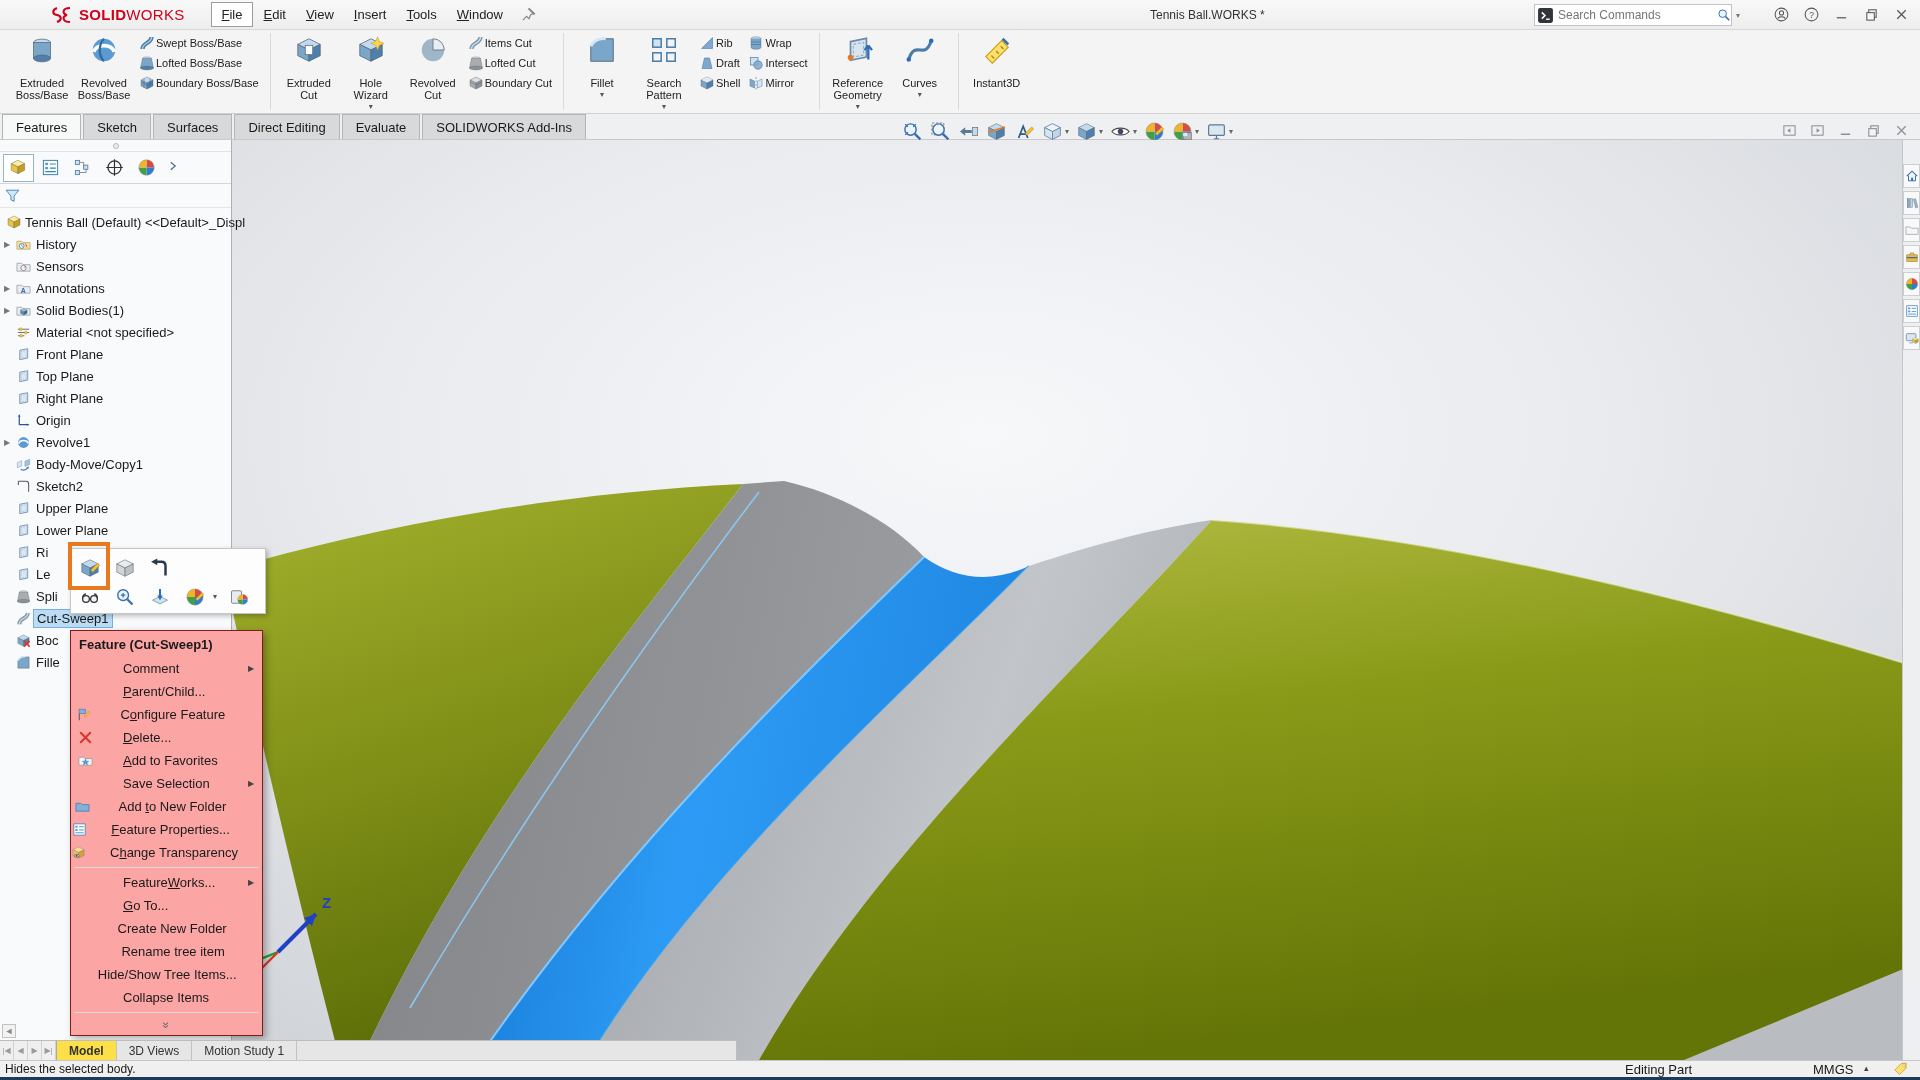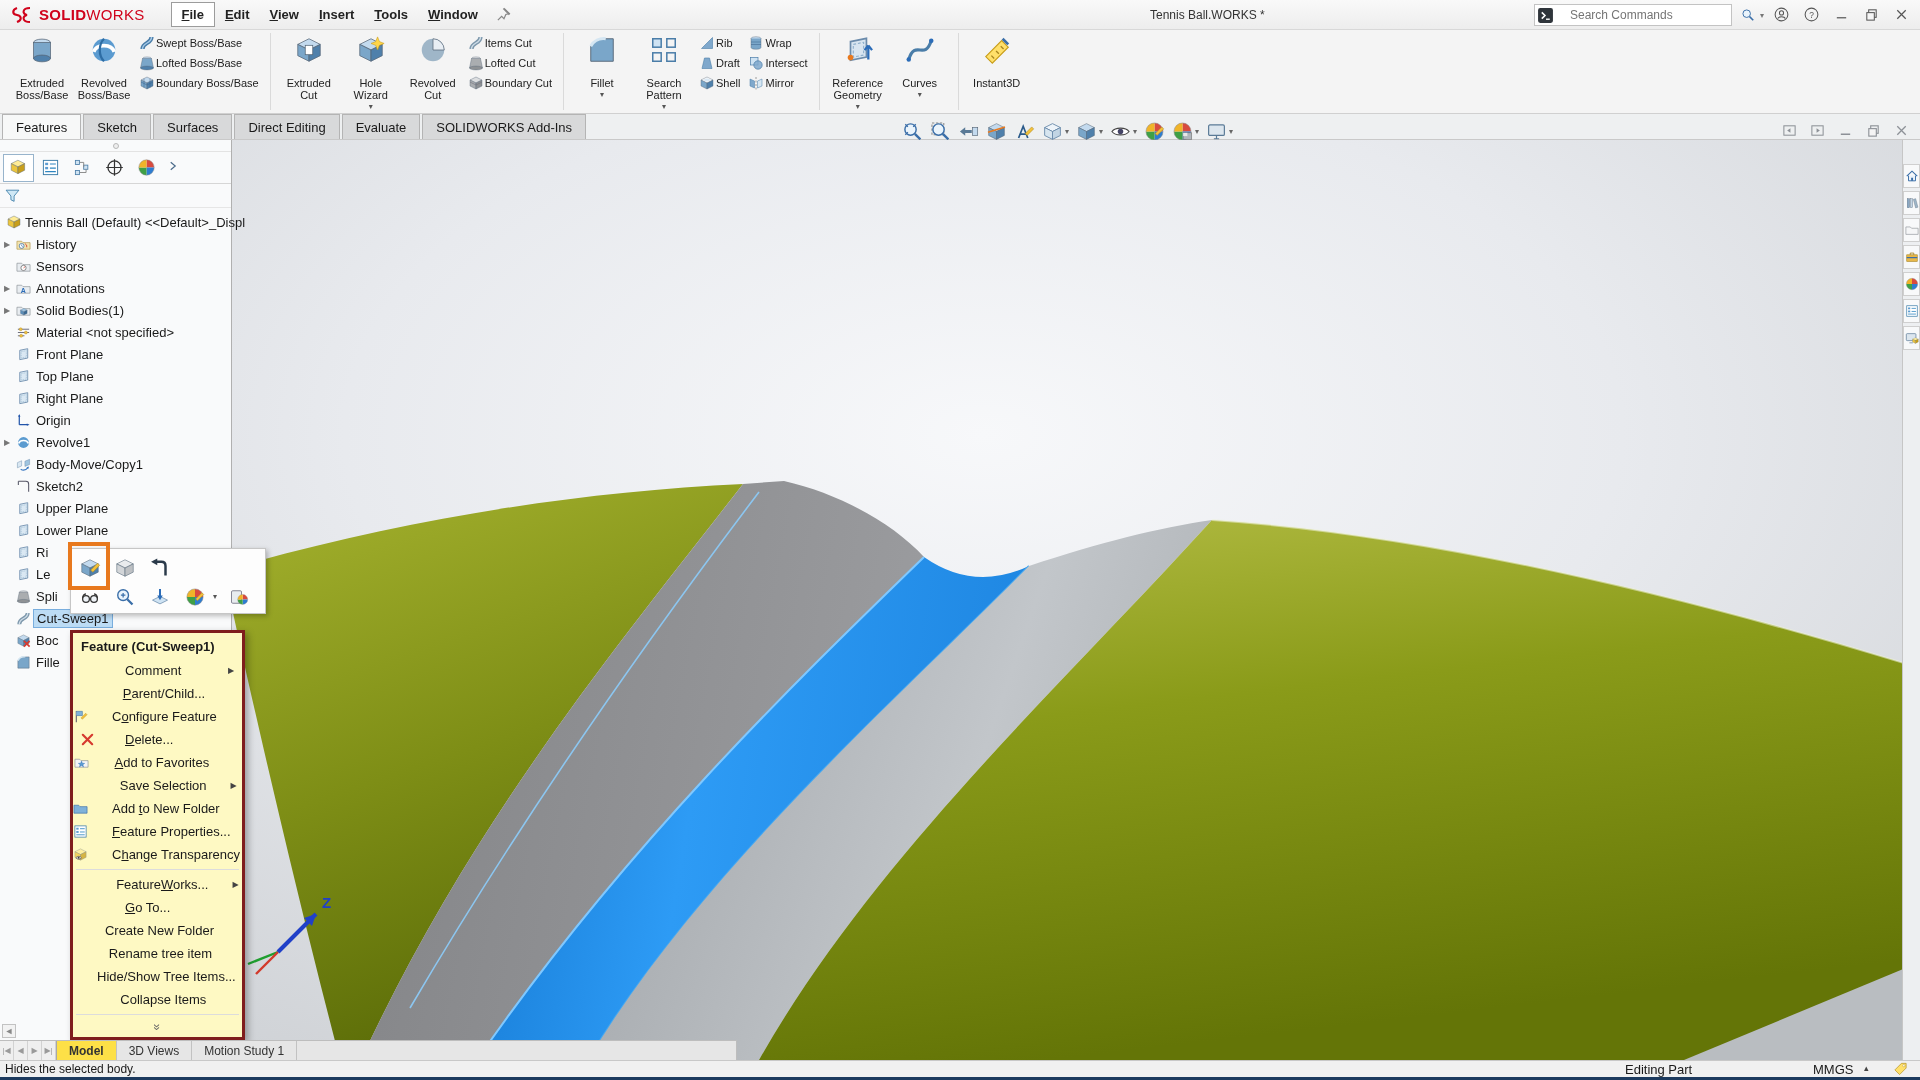--- a/index.html
+++ b/index.html
@@ -5,33 +5,33 @@
   * { box-sizing: border-box; margin: 0; padding: 0; }
   html,body { width:1920px; height:1080px; overflow:hidden;
     font-family:"Liberation Sans", sans-serif; font-size:13px; color:#1a1a1a; background:#f0f0f0; }
   .abs { position:absolute; }
   .ic { display:inline-flex; align-items:center; justify-content:center; }
   .ic svg { display:block; }
 
   
   #titlebar { top:0; left:0; width:1920px; height:30px;
     background:linear-gradient(#f9f9f9,#ededed); border-bottom:1px solid #d8d8d8;
-    display:flex; align-items:center; }
+    display:flex; align-items:center;padding-left:40px; }
   #logo { display:flex; align-items:center; gap:5px; margin-left:10px; margin-right:26px; }
   #logo .brand { color:#d0021b; font-size:15px; letter-spacing:.3px; }
   #logo .brand b { font-weight:bold; }
   .menu-item { padding:4px 10px; font-size:13px; color:#222; }
   .menu-item u { text-decoration:underline; }
   .menu-item.active { background:#fff; border:1px solid #9c9c9c; }
   #pin { margin-left:8px; }
   #doc-title { left:1150px; top:8px; font-size:12px; color:#333; }
   #search-box { left:1534px; top:4px; width:198px; height:22px; background:#fff;
     border:1px solid #c3c3c3; display:flex; align-items:center; }
   #search-input { flex:1; border:none; outline:none; font-size:12px; color:#777;
-    font-family:"Liberation Sans",sans-serif; padding:0 16px; background:transparent; }
+    font-family:"Liberation Sans",sans-serif; padding:0 4px; background:transparent; }
   .tb-btn { width:30px; height:24px; display:flex; align-items:center; justify-content:center; color:#555; }
   #win-controls { position:absolute; right:4px; top:2px; display:flex; }
 
   
   #ribbon { top:30px; left:0; width:1920px; height:84px; background:#f4f4f4;
     border-bottom:1px solid #d0d0d0; display:flex; align-items:stretch; padding-left:4px; }
   .rb-group { display:flex; padding:3px 7px; }
   .rb-sep { width:1px; background:#dadada; margin:3px 0; }
   .rb-big { width:62px; display:flex; flex-direction:column; align-items:center; padding-top:2px; }
   .rb-big .lbl { font-size:11px; line-height:12px; text-align:center; color:#222; margin-top:12px; white-space:pre-line; }
@@ -79,21 +79,21 @@
 
   
   #ctx-toolbar { left:70px; top:548px; width:196px; height:66px; background:#fdfdfd;
     border:1px solid #c6c6c6; box-shadow:2px 2px 5px rgba(0,0,0,.25); padding:4px 6px; }
   .ctr { display:flex; align-items:center; gap:9px; height:29px; }
   .ctx-ic { width:26px; height:26px; display:flex; align-items:center; justify-content:center; }
   #orange-box { left:68px; top:542px; width:42px; height:48px; border:4px solid #e8791e; background:transparent; }
   .mini-dn { font-size:8px; color:#555; margin-left:-4px; }
 
   
-  #ctx-menu { left:70px; top:630px; width:175px; background:#fef9c3; border:3px solid #7f1d1d;
+  #ctx-menu { left:70px; top:630px; width:193px; background:#fca5a5; border:1px solid #7f1d1d;
     box-shadow:3px 3px 7px rgba(0,0,0,.3); padding:2px 0 1px; }
   #ctx-header { font-weight:bold; padding:4px 8px 5px; font-size:13px; }
   .cm-item { display:flex; align-items:center; height:23px;gap:24px; }
   .cm-ic { width:28px; display:flex; justify-content:center; }
   .cm-lbl { flex:1; white-space:nowrap; }
   .cm-sub { width:14px; font-size:8px; color:#444; }
   .cm-sep { height:1px; background:#dcdcdc; margin:3px 3px; }
   .cm-expand { display:flex; justify-content:center; padding:1px 0 3px; color:#666; }
   .cm-expand span { transform:rotate(90deg); font-size:12px; letter-spacing:-2px; }
 
@@ -126,21 +126,21 @@
 <body>
 
 <div id="titlebar" class="abs">
   <div id="logo">
     <svg width="24" height="18" viewBox="0 0 24 18">
       <path d="M20,2 C12,2 12,8 17,9 C12,10 12,16 20,16" stroke="#d0021b" fill="none" stroke-width="2.1"></path>
       <path d="M7,2 C2,4 2,8 7,9 C12,10 12,14 7,16" stroke="#d0021b" fill="none" stroke-width="2.1"></path>
     </svg>
     <span class="brand"><b>SOLID</b><span>WORKS</span></span>
   </div>
-  <div id="menubar" style="display:flex;align-items:center;font-weight:bold;">
+  <div id="menubar" style="display:flex;align-items:center;">
       <div class="menu-item active"><u>F</u>ile</div>
       <div class="menu-item"><u>E</u>dit</div>
       <div class="menu-item"><u>V</u>iew</div>
       <div class="menu-item"><u>I</u>nsert</div>
       <div class="menu-item"><u>T</u>ools</div>
       <div class="menu-item"><u>W</u>indow</div>
     </div>
   <span id="pin" class="ic">
       <svg viewBox="0 0 16 16" width="15" height="15">
         <path d="M9,2 L14,7 L10.5,8 L8.5,12.5 L6,10 L2,14" stroke="#888" stroke-width="1.3" fill="none"></path>

